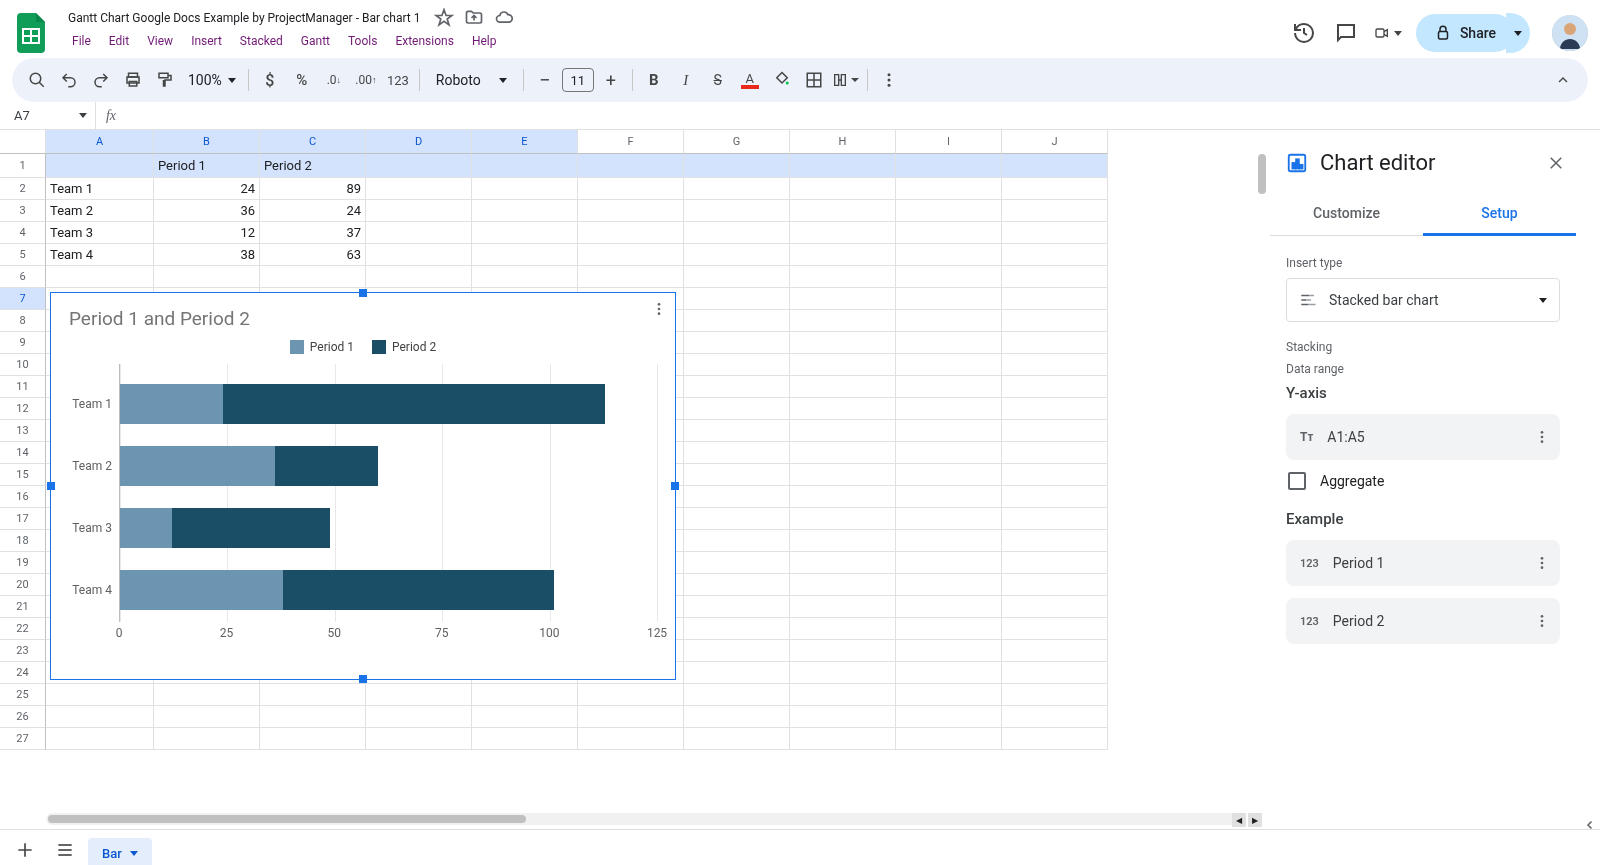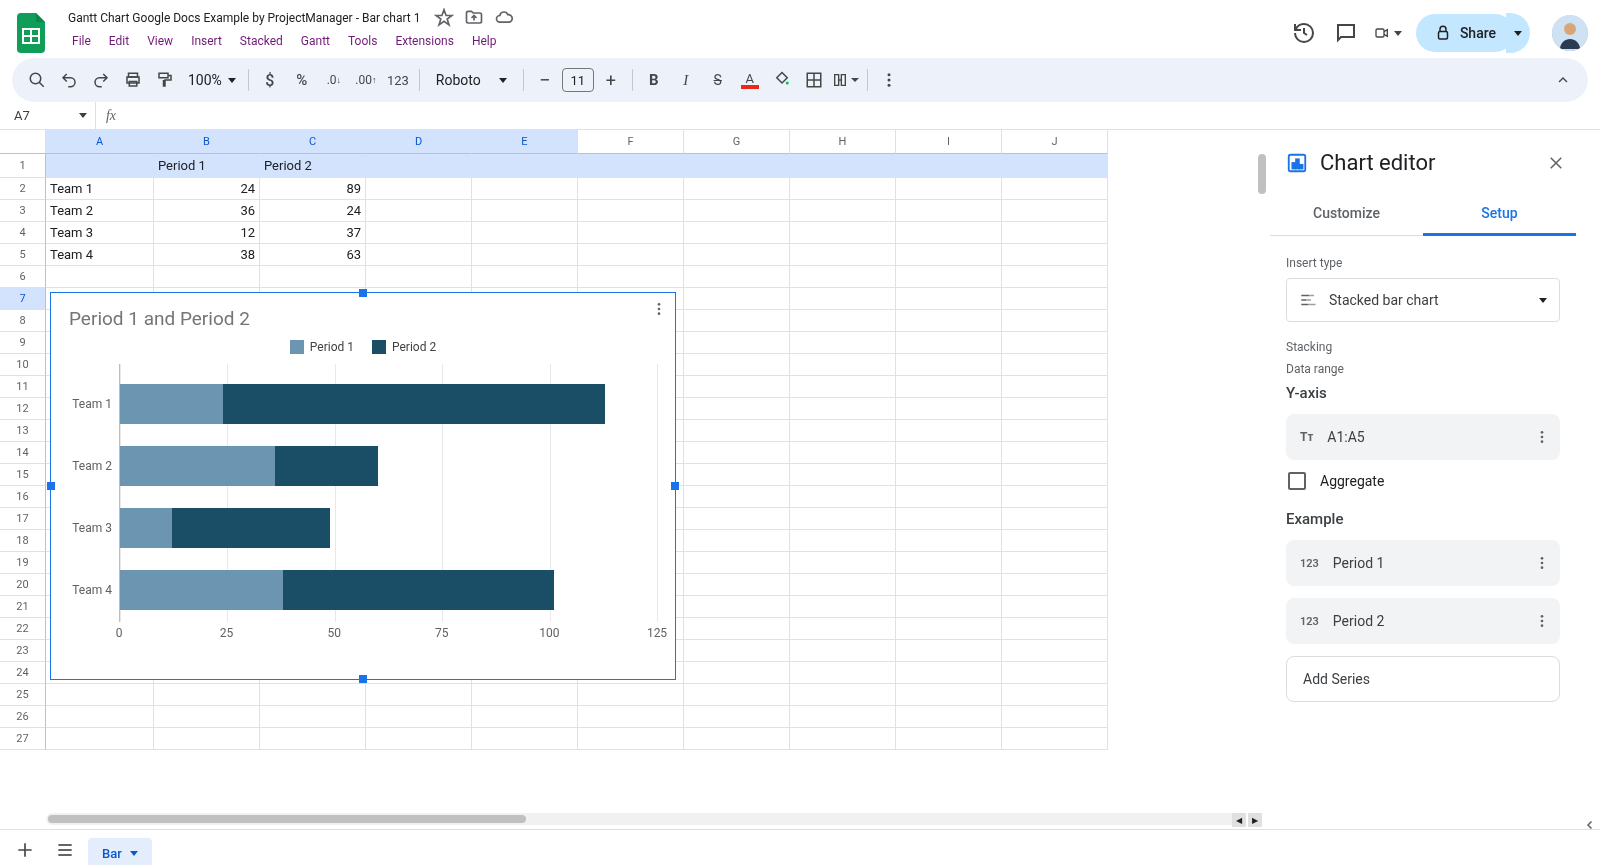--- a/index.html
+++ b/index.html
@@ -822,21 +822,20 @@
             <span class="chip-text">Period 2</span>
             <span class="chip-more">
               <svg width="16" height="16" viewBox="0 0 24 24" fill="currentColor">
                 <circle cx="12" cy="5" r="2"></circle>
                 <circle cx="12" cy="12" r="2"></circle>
                 <circle cx="12" cy="19" r="2"></circle>
               </svg>
             </span>
           </div>
         </div>
-      <div class="add-series">Add Series</div>
     </div>
   </div>
 
   <div class="right-rail">
     <span class="rail-chevron">
         <svg width="12" height="20" viewBox="0 0 24 24" fill="none" stroke="currentColor" stroke-width="3">
           <path d="M15 5l-7 7 7 7"></path>
         </svg>
       </span>
   </div>

